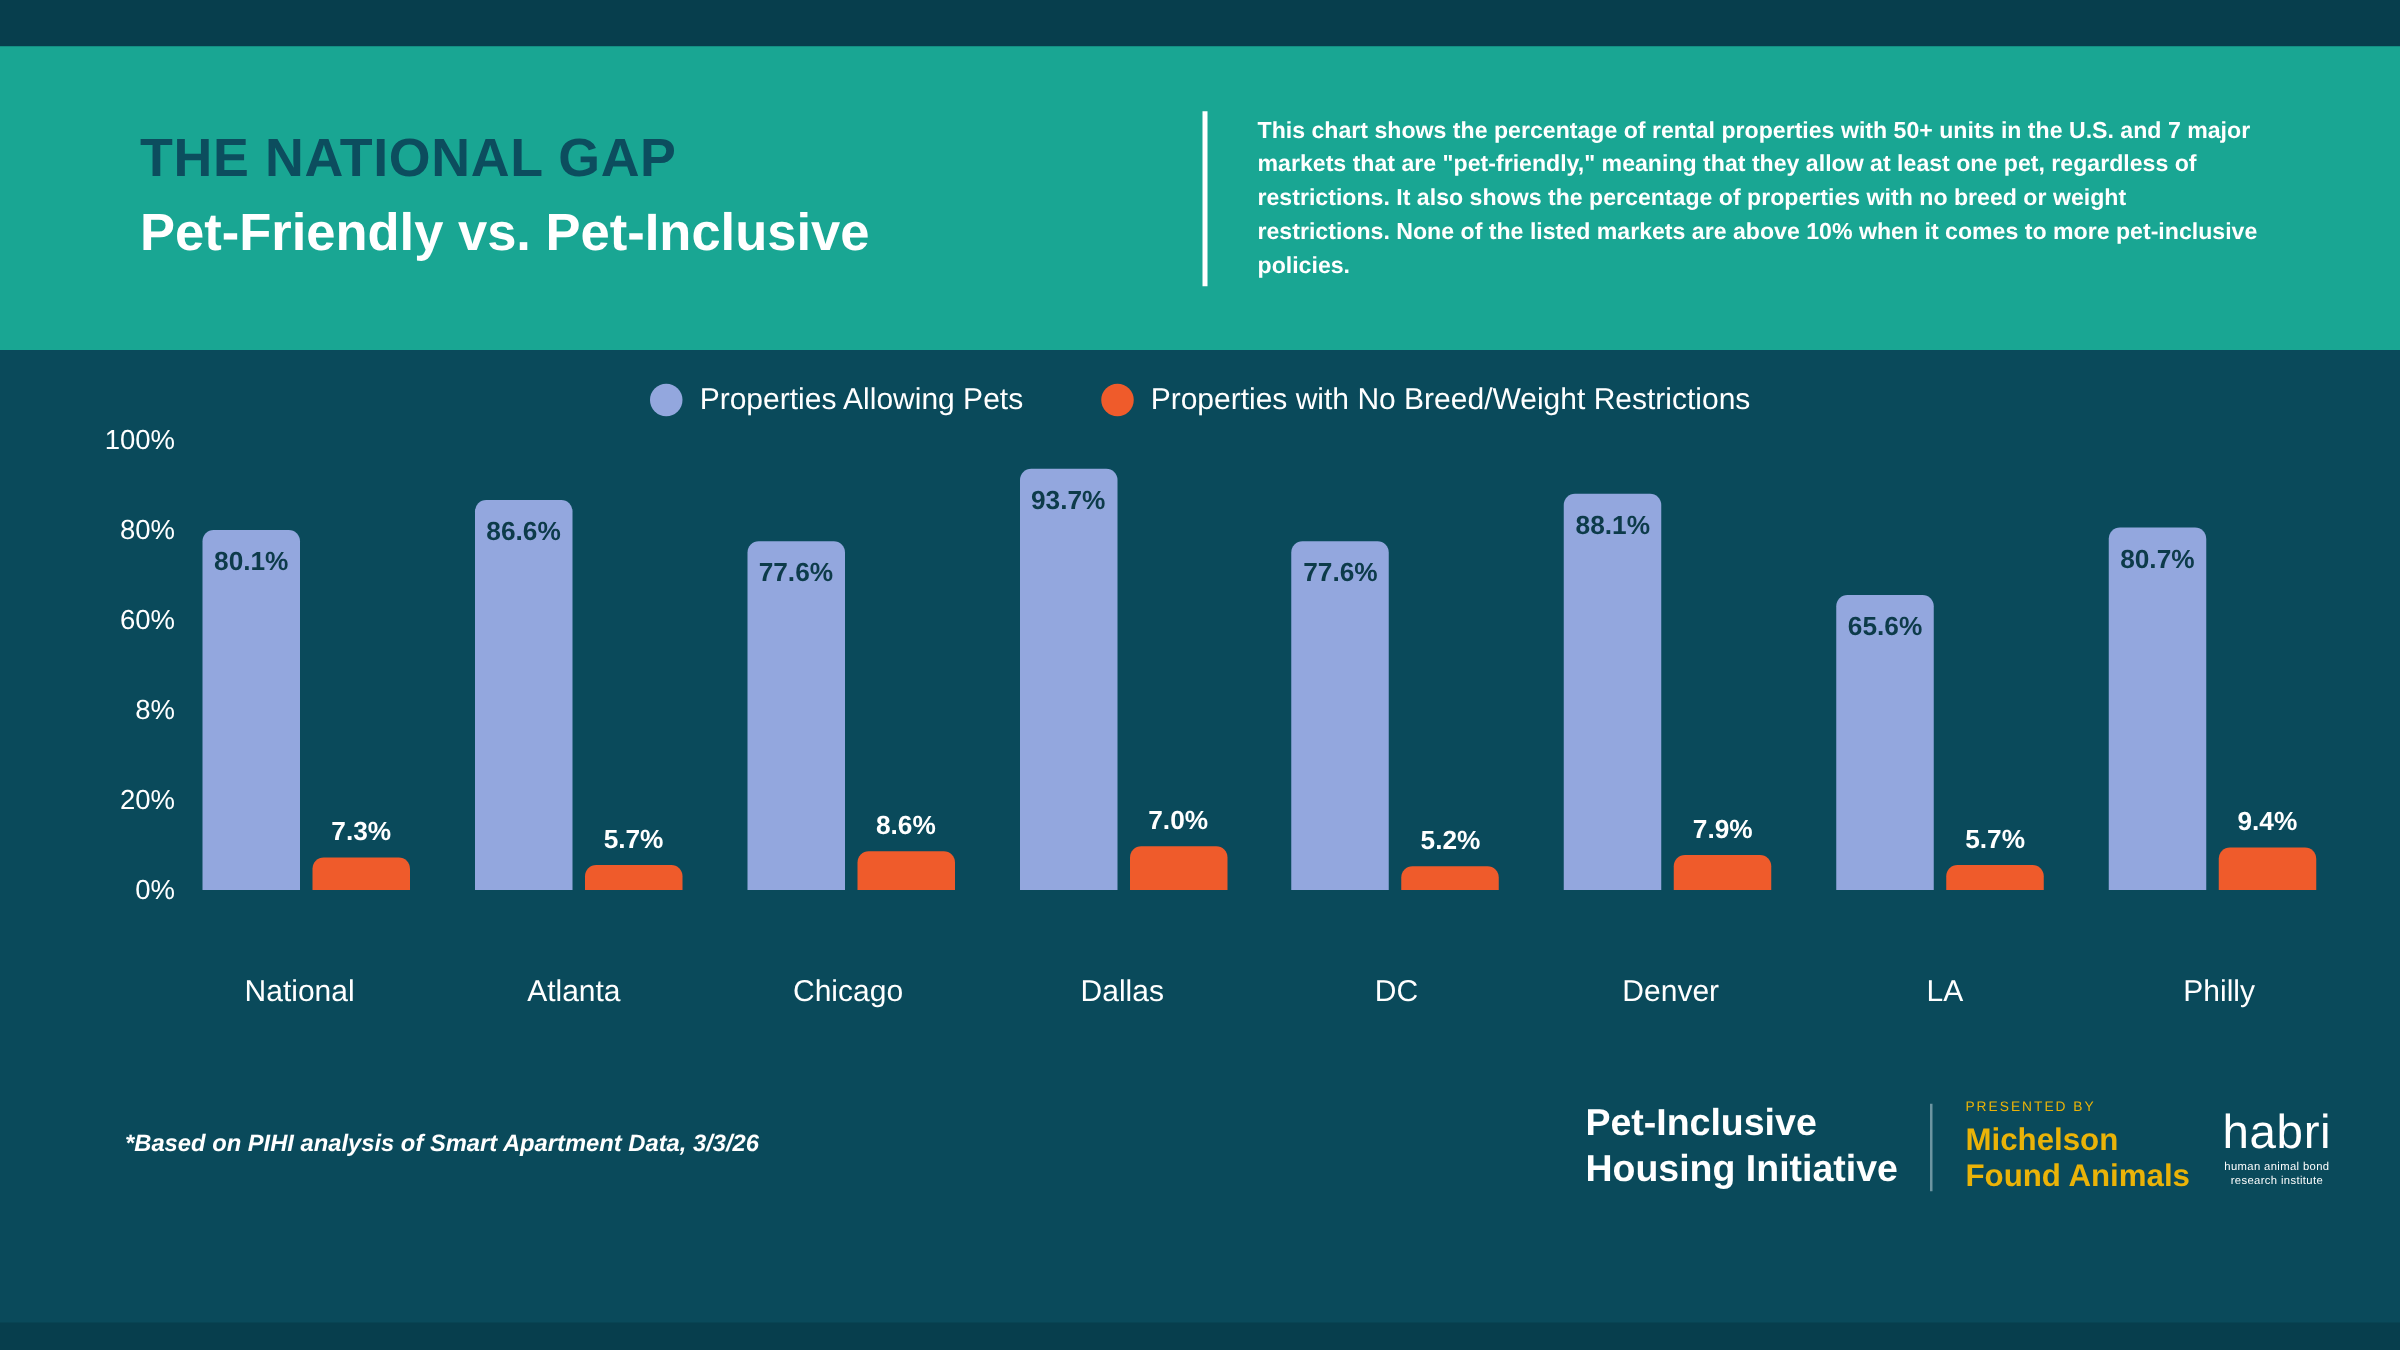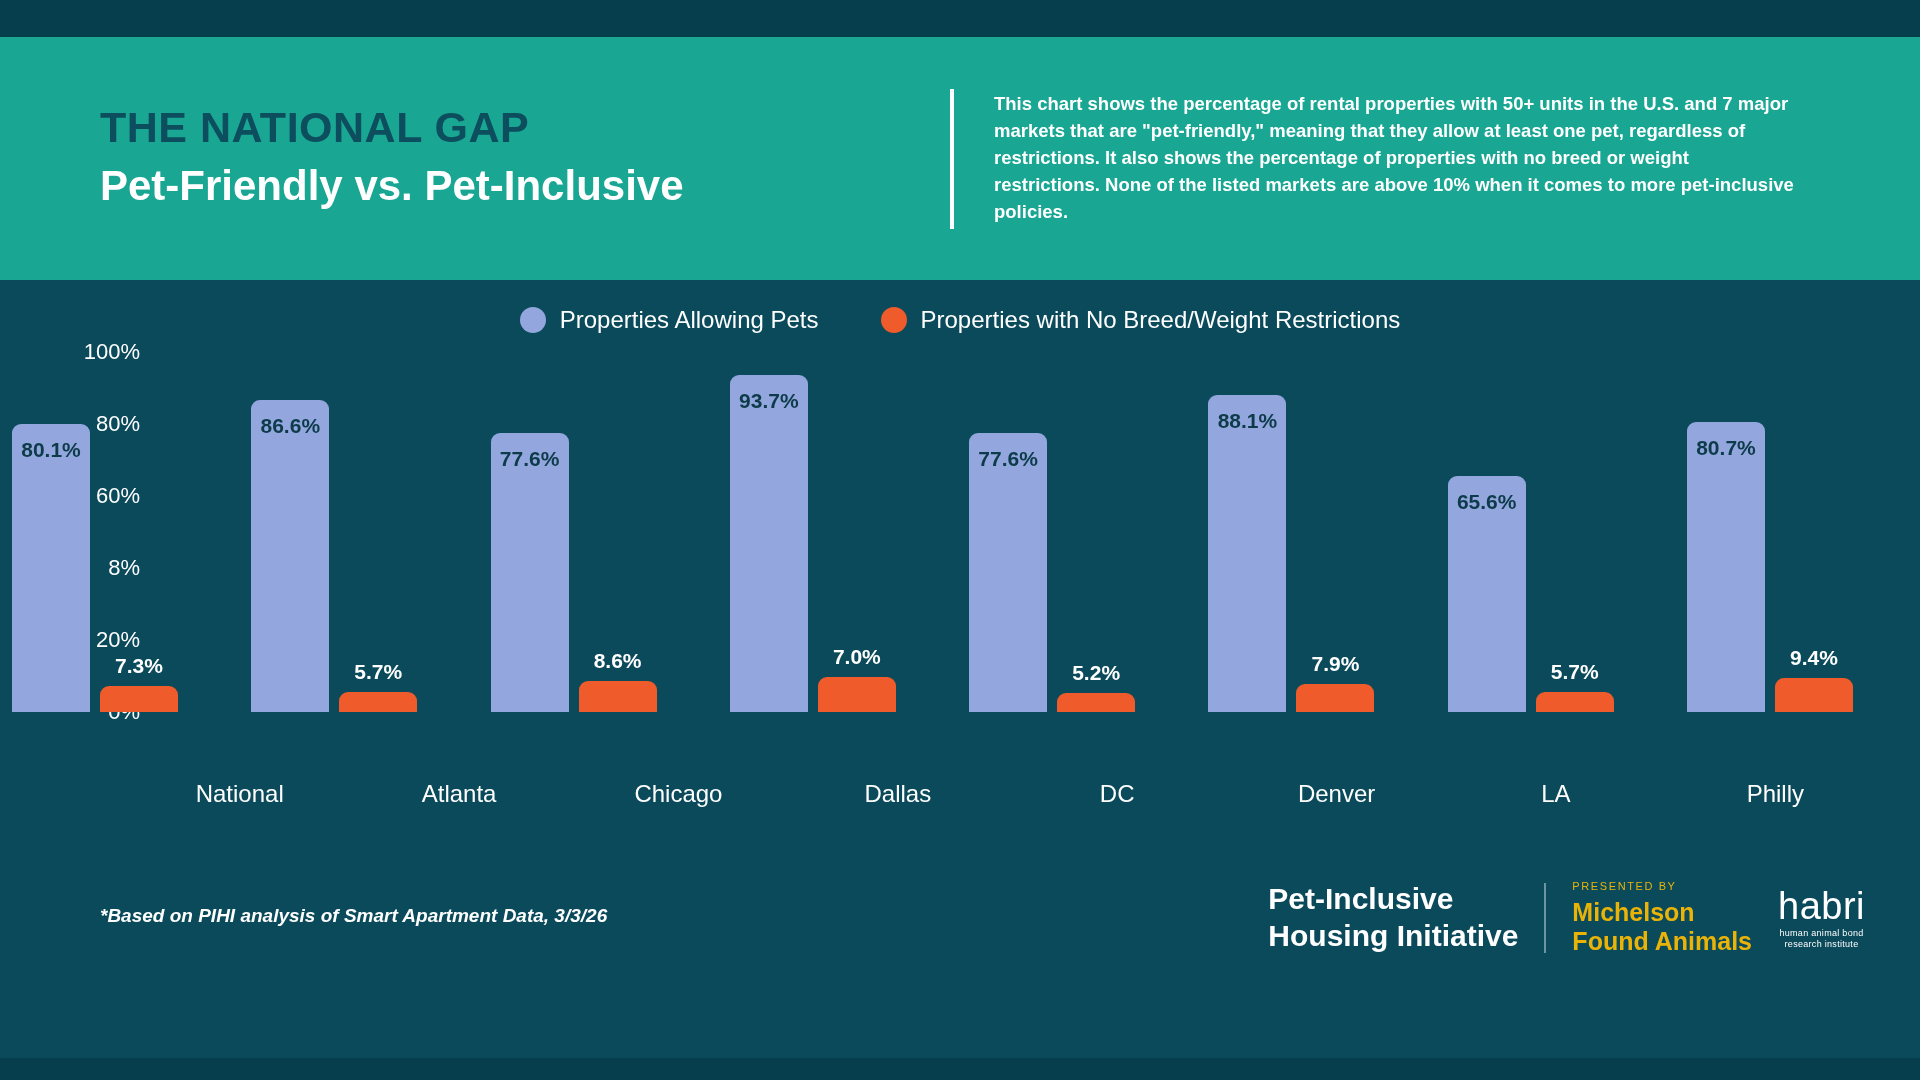--- a/index.html
+++ b/index.html
@@ -20,20 +20,21 @@
     width: 1920px; height: 37px;
     background: #073e4d;
   }
   
   .header-band {
     position: absolute; top: 37px; left: 0;
     width: 1920px; height: 243px;
     background: #19a693;
     display: flex;
     align-items: center;
+    padding-left: 12px;
   }
   .header-left {
     width: 950px;
     padding-left: 100px;
   }
   .title-main {
     font-size: 43px;
     font-weight: bold;
     letter-spacing: 0.5px;
     color: #0c4d5e;
@@ -75,20 +76,21 @@
     margin-top: 26px;
   }
   .legend-item { display: flex; align-items: center; gap: 14px; }
   .legend-dot { width: 26px; height: 26px; border-radius: 50%; }
   .legend-label { color: #ffffff; font-size: 24px; text-align: right; }
 
   .plot-wrap {
     position: relative;
     margin-top: 18px;
     height: 420px;
+    padding-left: 150px;
     padding-right: 55px;
   }
   .y-axis {
     position: absolute;
     left: 60px;
     top: 0;
     width: 80px;
     height: 360px;
   }
   .y-tick {

